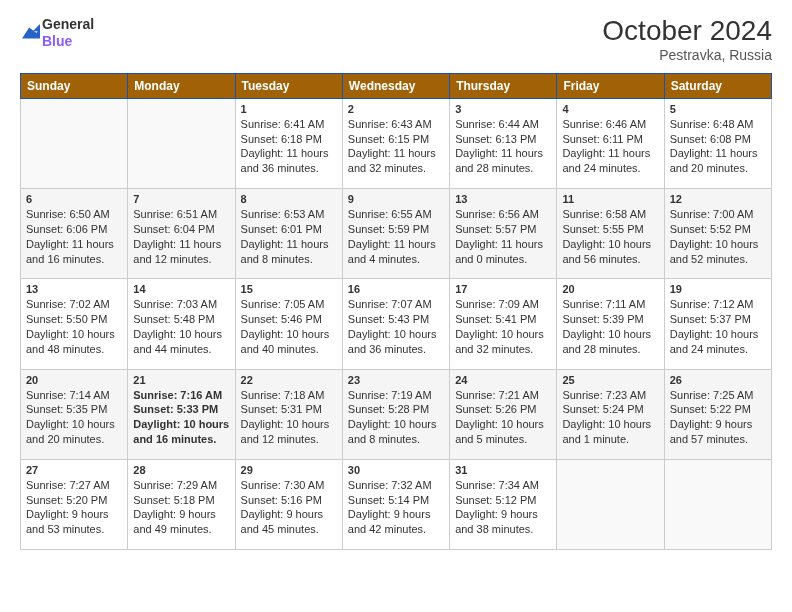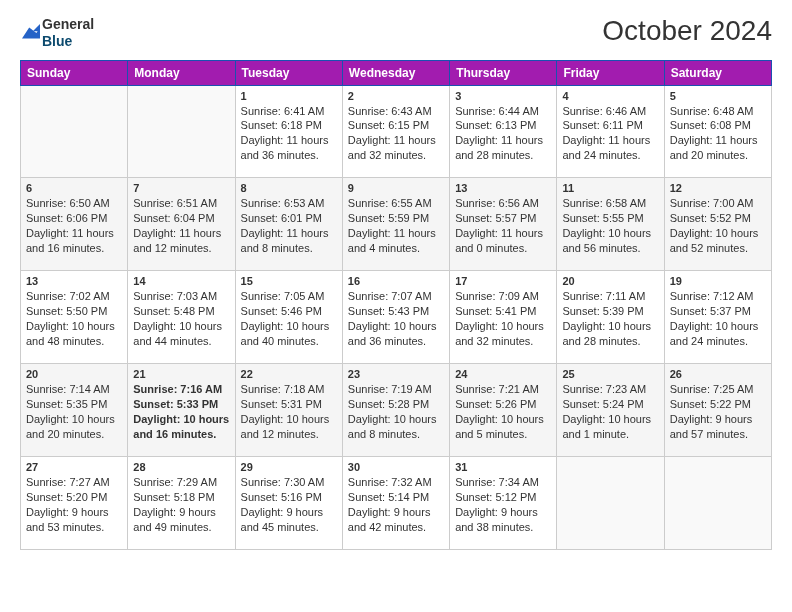--- a/index.html
+++ b/index.html
@@ -27,21 +27,21 @@
       display: flex;
       align-items: center;
       gap: 2px;
     }
     .logo-text {
       font-size: 14px;
       font-weight: bold;
       line-height: 1.2;
     }
     .logo-general { color: #333; }
-    .logo-blue { color: #0c4a6e; }
+    .logo-blue { color: #8b5cf6; }
     .logo-icon {
       width: 18px;
       height: 18px;
       margin-left: 2px;
     }
     .title-block {
       text-align: right;
     }
     .month-title {
       font-size: 28px;
@@ -54,21 +54,21 @@
       color: #555;
     }
     .calendar {
       flex: 1;
       border: 1px solid #ccc;
       border-collapse: collapse;
       width: 100%;
       table-layout: fixed;
     }
     .calendar th {
-      background: #a21caf;
+      background: #a16207;
       color: #fff;
       font-size: 12px;
       font-weight: bold;
       padding: 5px 6px;
       text-align: left;
       border: 1px solid #1a52b0;
     }
     .calendar td {
       border: 1px solid #ccc;
       vertical-align: top;
@@ -106,20 +106,21 @@
       </svg>
       <div>
         <div class="logo-text">
           <span class="logo-general">General</span><br>
           <span class="logo-blue">Blue</span>
         </div>
       </div>
     </div>
     <div class="title-block">
       <div class="month-title">October 2024</div>
+      <div class="location">Pestravka, Russia</div>
     </div>
   </div>
 
   <table class="calendar">
     <thead>
       <tr>
         <th>Sunday</th>
         <th>Monday</th>
         <th>Tuesday</th>
         <th>Wednesday</th>

